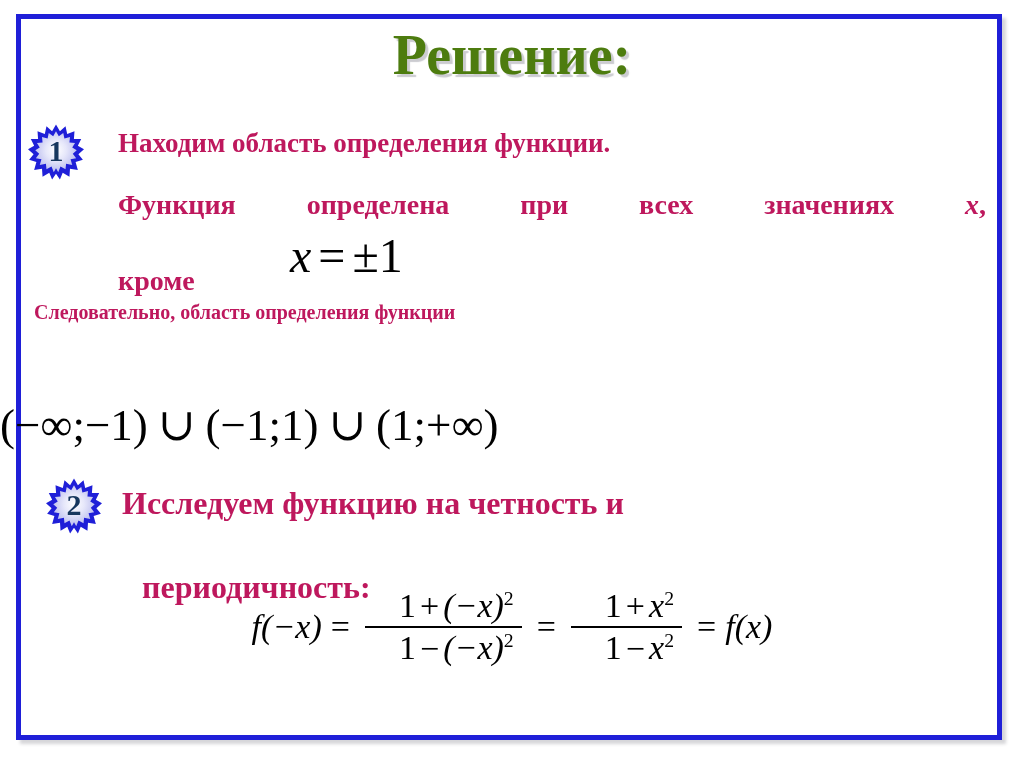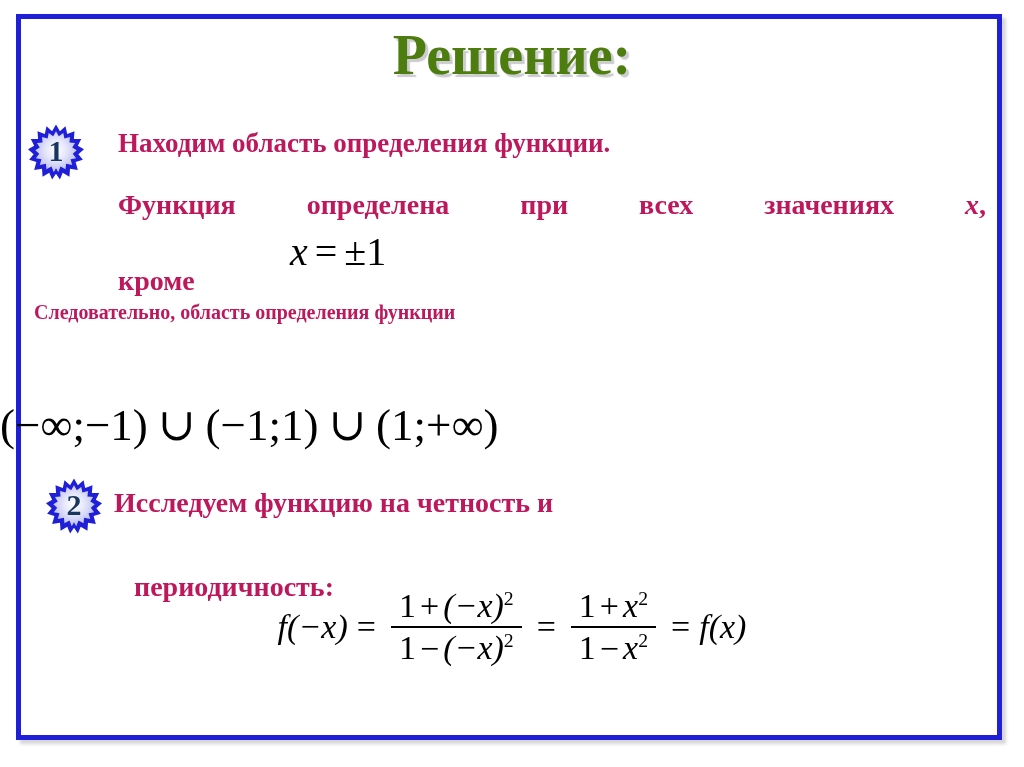--- a/index.html
+++ b/index.html
@@ -114,24 +114,24 @@
     left: 34px;
     top: 292px;
     width: 952px;
     font-size: 20px;
     line-height: 40px;
   }
   #line-3 .just { display: block; }
   #line-3 .just::after { content: ""; display: inline-block; width: 100%; }
   #line-3 .second { display: block; margin-left: 36px; }
   #line-4 {
-    left: 114px;
+    left: 122px;
     top: 482px;
     width: 868px;
-    font-size: 28px;
+    font-size: 32px;
     line-height: 42px;
   }
   #line-4 .just { display: block; }
   #line-4 .just::after { content: ""; display: inline-block; width: 100%; }
   #line-4 .second { display: block; margin-left: 20px; }
 
   
   .math {
     position: absolute;
     color: #000000;
@@ -139,21 +139,21 @@
     font-weight: normal;
     white-space: nowrap;
   }
   .mi { font-style: italic; }
   .sup { font-size: 0.58em; vertical-align: super; font-style: normal; }
 
   
   #math-pm1 {
     left: 290px;
     top: 228px;
-    font-size: 40px;
+    font-size: 48px;
   }
   #math-pm1 .op { padding: 0 7px; }
 
   
   #math-intervals {
     left: 0px;
     top: 398px;
     width: 1024px;
     text-align: left;
     font-size: 45px;
@@ -178,20 +178,21 @@
     display: inline-flex;
     flex-direction: column;
     align-items: center;
     vertical-align: middle;
     margin: 0 6px;
   }
   .frac .numer,
   .frac .denom {
     padding: 1px 8px;
     white-space: nowrap;
+    margin-left: 26px;
   }
   .frac .bar {
     width: 100%;
     height: 2px;
     background: #000;
   }
   .eq { padding: 0 9px; }
 </style>
 </head>
 <body>

